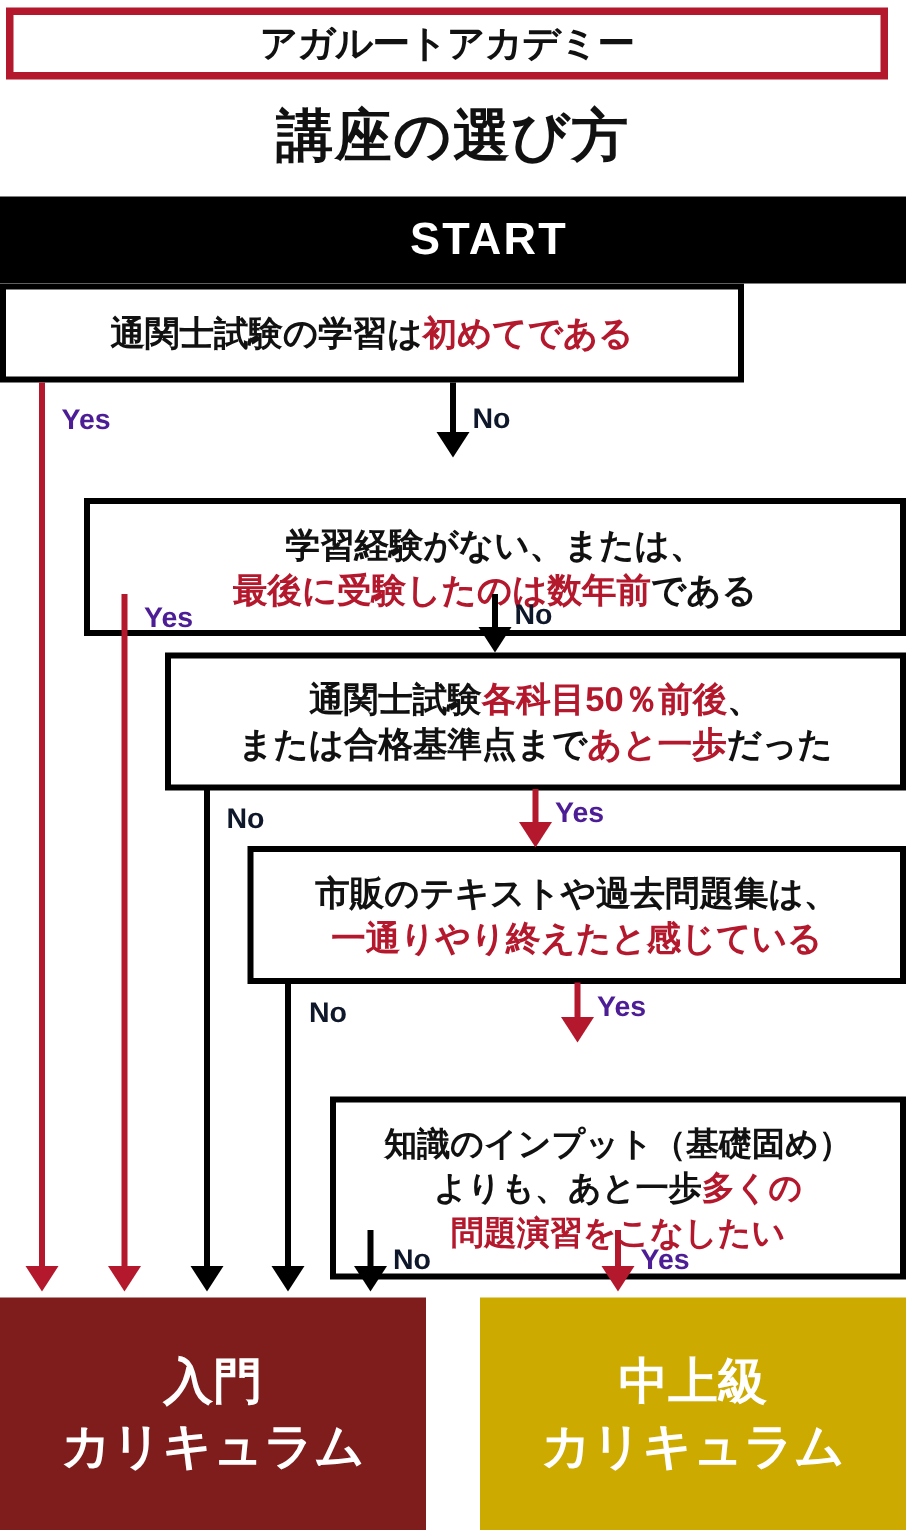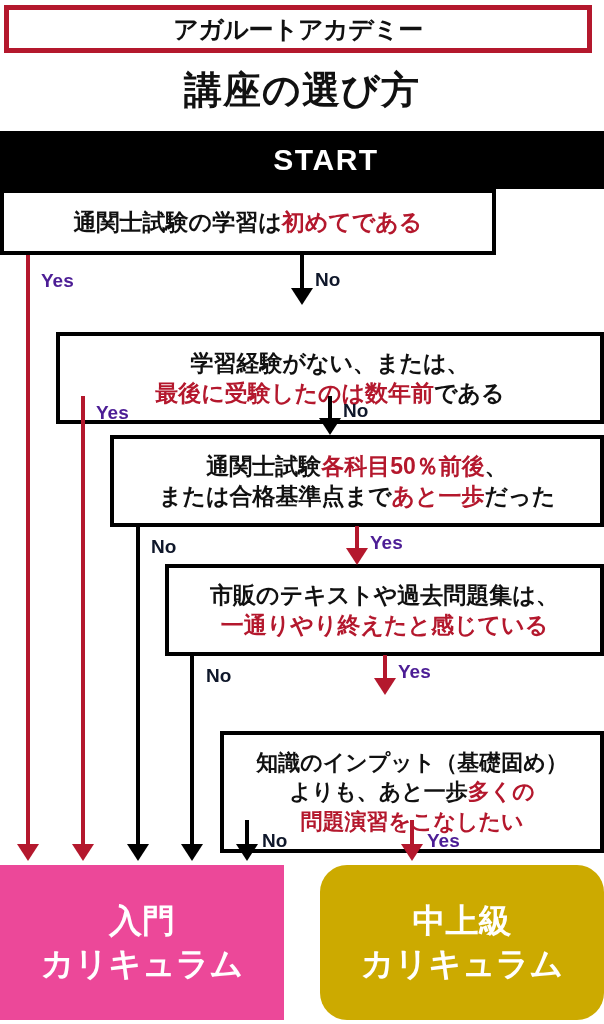--- a/index.html
+++ b/index.html
@@ -59,22 +59,22 @@
   #q4{left:165px;top:564px;width:439px;height:92px;}
   #q5{left:220px;top:699px;width:384px;height:122px;font-size:22px;margin-top:32px;}
 
   
   .resbox{
     position:absolute;top:865px;height:155px;
     display:flex;flex-direction:column;align-items:center;justify-content:center;
     color:#ffffff;font-size:33px;font-weight:bold;line-height:1.3;
     text-align:center;box-sizing:border-box;
   }
-  #res-green{left:0;width:284px;background:#ec4899;}
-  #res-yellow{left:320px;width:284px;background:#ccaa00;border-radius:27px;}
+  #res-green{left:0;width:284px;background:#7f1d1d;}
+  #res-yellow{left:320px;width:284px;background:#ccaa00;}
 
   
   .vline{position:absolute;width:4px;}
   .vline.black{background:#000000;}
   .vline.red{background:#b4182d;}
 
   .arrow{position:absolute;width:0;height:0;
          border-left:11px solid transparent;border-right:11px solid transparent;}
   .arrow.black{border-top:17px solid #000000;}
   .arrow.red{border-top:17px solid #b4182d;}

